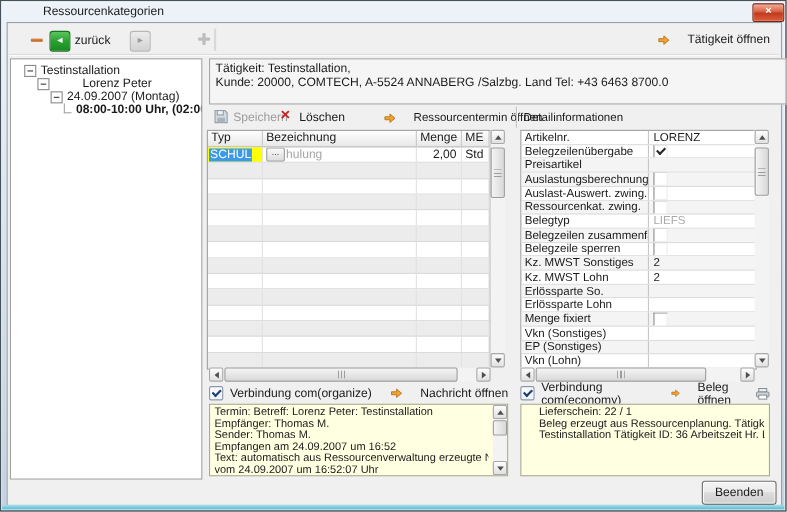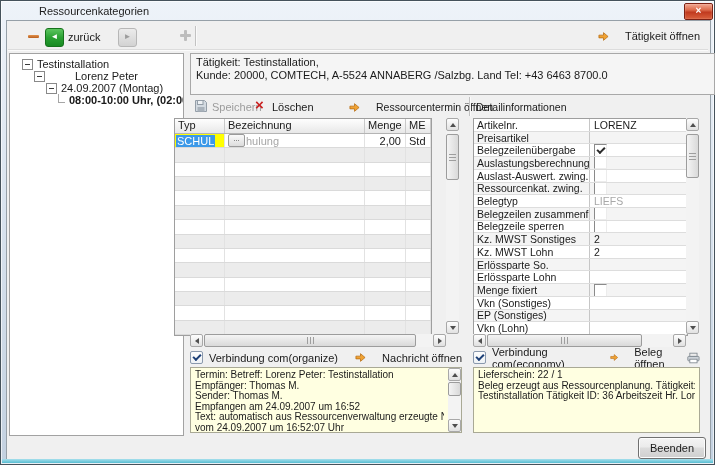--- a/index.html
+++ b/index.html
@@ -38,21 +38,21 @@
 
   
   .abar-item{position:absolute;top:99px;height:14px;line-height:14px;}
   .floppy{position:absolute;left:193px;top:98px;}
   .del-x{position:absolute;left:254px;top:95px;color:#c92121;font-size:15px;font-weight:bold;line-height:18px;}
   .abar-vsep{position:absolute;left:468px;top:96px;width:1px;height:19px;background:#c2c2c2;border-right:1px solid #fafafa;}
   .small-font{font-size:10.5px;}
 
   
   .grid{position:absolute;background:#fff;border:1px solid #9e9e9e;display:flex;flex-direction:column;overflow:hidden;}
-  #line-table{left:173px;top:117px;width:256px;height:216px;}
+  #line-table{left:187px;top:117px;width:256px;height:216px;}
   .thead{display:flex;height:14px;flex:0 0 14px;background:linear-gradient(180deg,#fefefe,#e8e8e8);border-bottom:1px solid #b4b4b4;}
   .th{border-right:1px solid #c9c9c9;padding-left:3px;line-height:13px;overflow:hidden;white-space:nowrap;}
   .tbody{flex:1;display:flex;flex-direction:column;}
   .trow{flex:1;display:flex;border-bottom:1px solid #dadada;min-height:0;}
   .trow.even{background:#ececec;}
   .td{border-right:1px solid #e2e2e2;overflow:hidden;white-space:nowrap;display:flex;align-items:center;padding-left:3px;min-width:0;}
   .col0{width:50px;flex:0 0 50px;box-sizing:border-box;}
   .col1{width:140px;flex:0 0 140px;box-sizing:border-box;}
   .col2{width:41px;flex:0 0 41px;box-sizing:border-box;}
   .col3{flex:1;box-sizing:border-box;}
@@ -104,21 +104,21 @@
   #org-row{left:189px;width:272px;}
   #eco-row{left:472px;width:227px;}
   .vcheckbox{width:13px;height:13px;flex:0 0 13px;box-sizing:border-box;border:1px solid #8a99ad;border-radius:2px;
     background:linear-gradient(180deg,#fdfdfd,#eef2f5);display:flex;align-items:center;justify-content:center;}
   .vcheckbox .checkmark{border-color:#1c3f77;}
   .spacer{flex:1;}
   .note-box{position:absolute;top:366px;height:66px;background:#ffffe1;border:1px solid #a9a995;box-sizing:border-box;overflow:hidden;}
   #org-box{left:189px;width:272px;}
   #eco-box{left:472px;width:227px;}
   .note-text{position:absolute;left:0;top:0;right:13px;bottom:0;padding:2px 4px;font-size:10px;line-height:10.5px;overflow:hidden;}
-  .note-text.full{right:0;}
+  .note-text.full{right:0;margin-left:12px;}
   .tline{white-space:nowrap;overflow:hidden;}
 
   
   .end-btn{position:absolute;left:637px;top:436px;width:68px;height:22px;box-sizing:border-box;border:1px solid #707070;border-radius:3px;
     background:linear-gradient(180deg,#f4f4f4 0%,#ebebeb 45%,#dcdcdc 50%,#cfcfcf 100%);
     text-align:center;line-height:20px;box-shadow:inset 0 0 0 1px #fcfcfc;}
 </style>
 </head>
 <body>
 
@@ -308,32 +308,32 @@
       </div>
   </div>
 
   <div class="grid" id="detail-grid">
       <div class="drow">
         <div class="dlabel">Artikelnr.</div>
         <div class="dvalue">
           <span>LORENZ</span>
         </div>
       </div>
-      <div class="drow odd">
-        <div class="dlabel">Preisartikel</div>
-        <div class="dvalue">
-          <span></span>
-        </div>
-      </div>
       <div class="drow">
         <div class="dlabel">Belegzeilenübergabe</div>
         <div class="dvalue">
           <span class="dcheckbox">
             <span class="checkmark dark"></span>
           </span>
+        </div>
+      </div>
+      <div class="drow odd">
+        <div class="dlabel">Preisartikel</div>
+        <div class="dvalue">
+          <span></span>
         </div>
       </div>
       <div class="drow odd">
         <div class="dlabel">Auslastungsberechnung</div>
         <div class="dvalue">
           <span class="dcheckbox"></span>
         </div>
       </div>
       <div class="drow">
         <div class="dlabel">Auslast-Auswert. zwing.</div>

